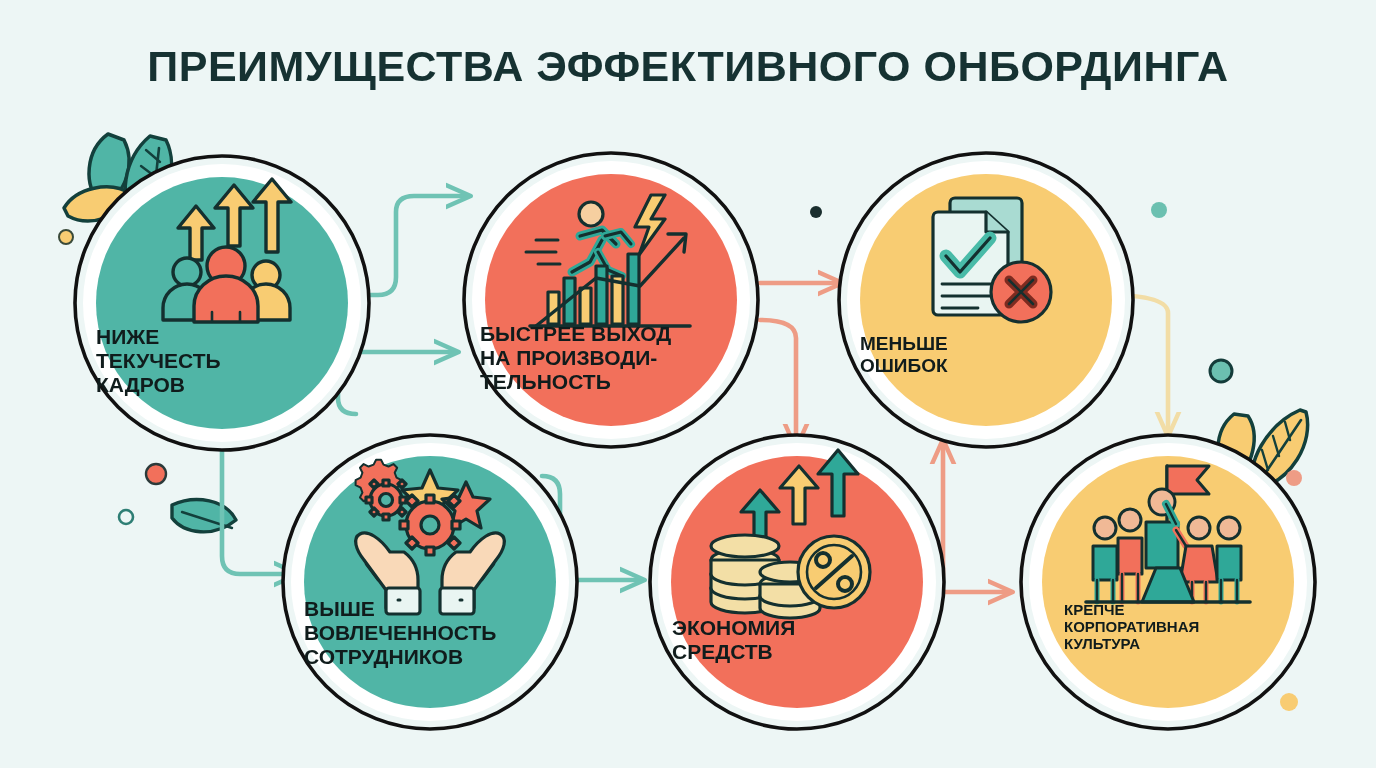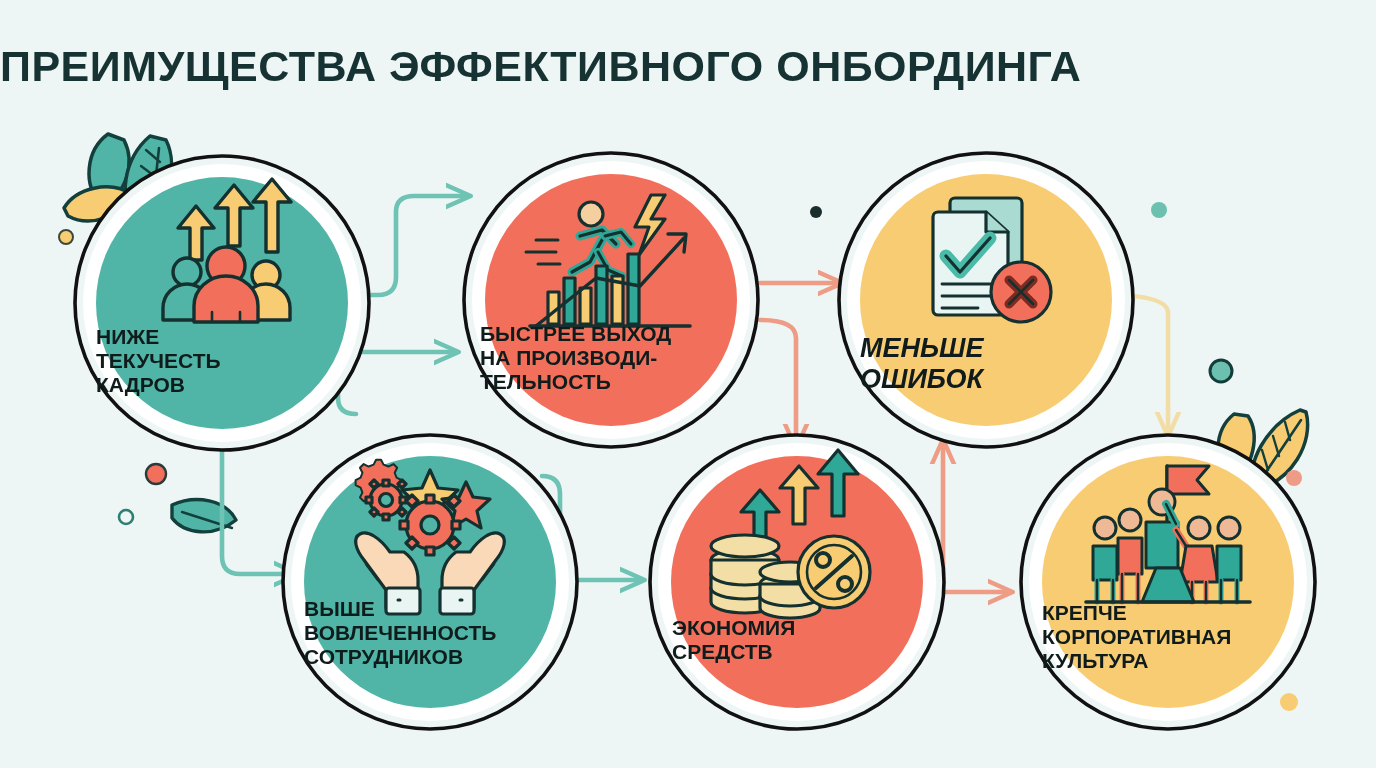--- a/index.html
+++ b/index.html
@@ -7,20 +7,21 @@
     width:1376px; height:768px;
     background:#EDF6F5;
     font-family:"Liberation Sans", sans-serif;
     overflow:hidden;
   }
   #stage { position:relative; width:1376px; height:768px; background:#EDF6F5; }
 
   
   #title {
     position:absolute; left:0; top:42px; width:1376px;
+    text-align:center;
     font-size:43px; font-weight:bold; letter-spacing:0.5px;
     color:#163232;
     white-space:nowrap;
   }
 
   
   #art { position:absolute; left:0; top:0; width:1376px; height:768px; }
 
   
   .node-label {
@@ -316,27 +317,27 @@
   </svg>
 
   <div class="node-label" style="left:96px; top:325px; width:252px; font-size:21px;">НИЖЕ
 ТЕКУЧЕСТЬ
 КАДРОВ</div>
 
   <div class="node-label" style="left:480px; top:322px; width:262px; font-size:21px;">БЫСТРЕЕ ВЫХОД
 НА ПРОИЗВОДИ-
 ТЕЛЬНОСТЬ</div>
 
-  <div class="node-label" style="left:860px; top:333px; width:252px; font-size:27px;font-style:italic;">МЕНЬШЕ
+  <div class="node-label" style="left:860px; top:333px; width:252px; font-size:19px;">МЕНЬШЕ
 ОШИБОК</div>
 
   <div class="node-label" style="left:672px; top:616px; width:252px; font-size:21px;">ЭКОНОМИЯ
 СРЕДСТВ</div>
 
   <div class="node-label" style="left:304px; top:597px; width:256px; font-size:21px;">ВЫШЕ
 ВОВЛЕЧЕННОСТЬ
 СОТРУДНИКОВ</div>
 
-  <div class="node-label" style="left:1042px; top:601px; width:254px; font-size:21px;">КРЕПЧЕ
+  <div class="node-label" style="left:1064px; top:601px; width:254px; font-size:15px;">КРЕПЧЕ
 КОРПОРАТИВНАЯ
 КУЛЬТУРА</div>
 
 </div>
 
 </body></html>

